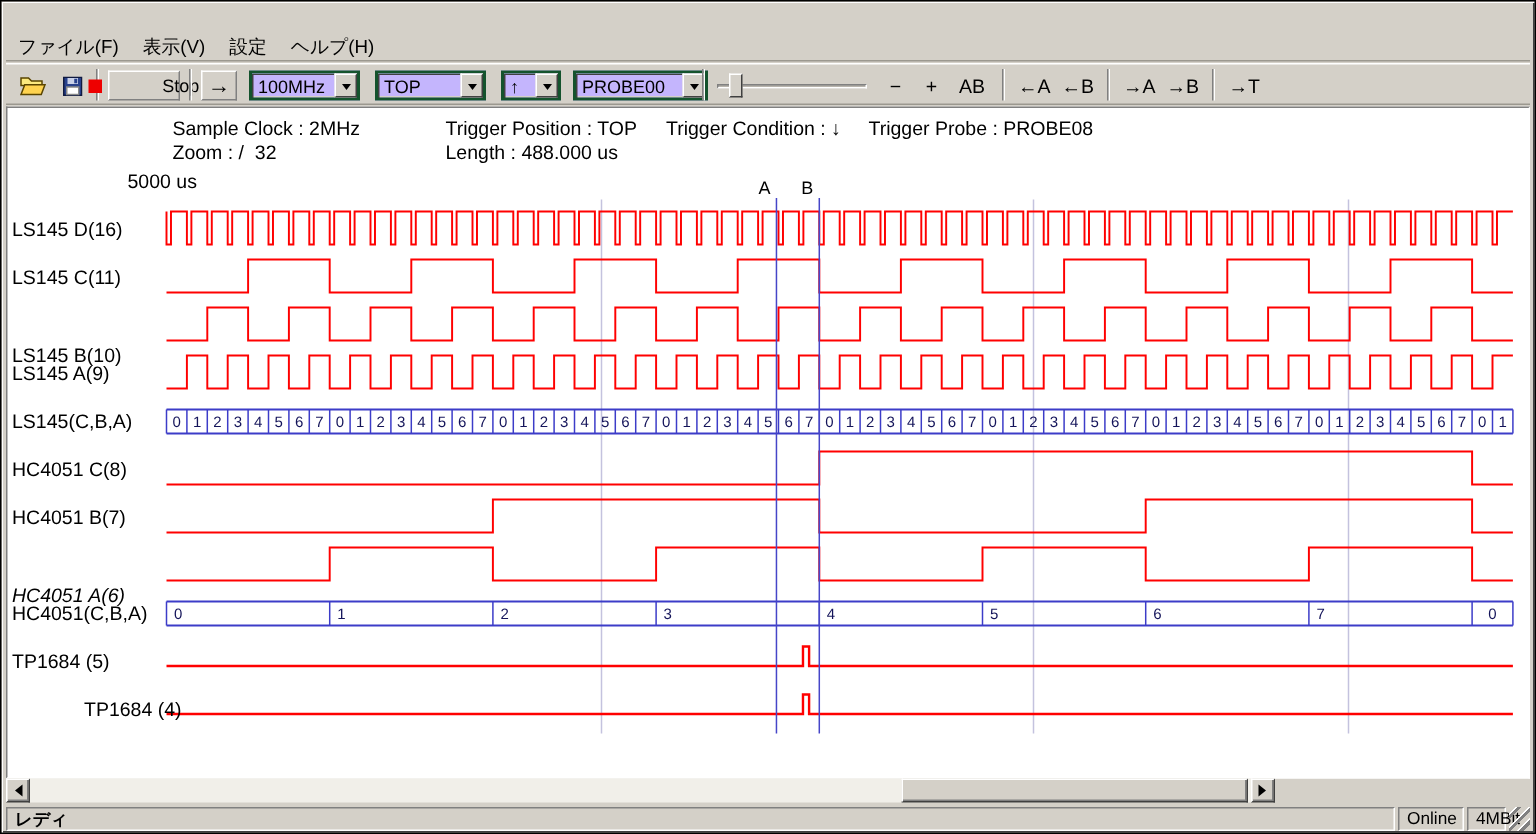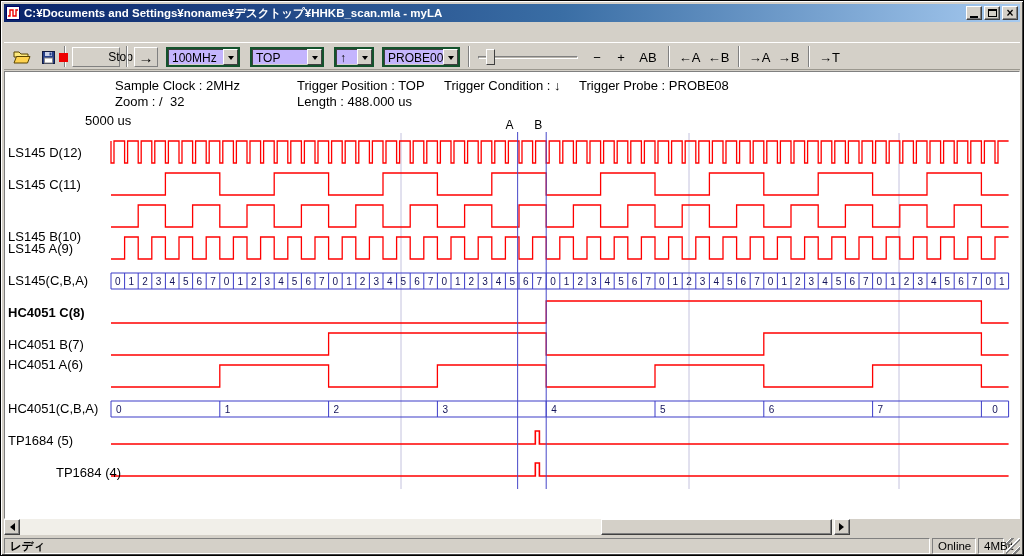--- a/index.html
+++ b/index.html
@@ -76,37 +76,27 @@
   .sb-online{width:44px;}
   .sb-mem{width:26px;}
   .sb-grip{width:14px;background:
      repeating-linear-gradient(135deg,transparent 0 3px,#fff 3px 4px,#808080 4px 6px);}
 </style>
 </head>
 <body>
 
 <div class="window">
 
-  <div class="titlebar">
-    <svg width="14" height="14" viewBox="0 0 14 14">
-      <rect x="0.5" y="0.5" width="13" height="13" fill="#ffffff" stroke="#000066"></rect>
-      <path d="M2 10 h2 v-6 h3 v6 h3 v-6 h2" fill="none" stroke="#ee0000" stroke-width="1.4"></path>
-    </svg>
-    <span class="title-text">C:¥Documents and Settings¥noname¥デスクトップ¥HHKB_scan.mla - myLA</span>
-    <span class="cap-btn">
-        <span class="glyph-min"></span>
-      </span>
-    <span class="cap-btn">
-        <span class="glyph-max"></span>
-      </span>
-    <span class="cap-btn">
-        <span class="glyph-close">×</span>
-      </span>
+
+  <div class="menubar">
+    <span class="menu-item">ファイル(F)</span>
+    <span class="menu-item">表示(V)</span>
+    <span class="menu-item">設定</span>
+    <span class="menu-item">ヘルプ(H)</span>
   </div>
-
 
   <div class="toolbar">
     <span class="tb-abs" style="left:6px;width:24px">
       <svg width="18" height="13" viewBox="0 0 18 13">
         <path d="M1 1 h5 l2 2 h7 v3 H1 z" fill="#fce97e" stroke="#5a4500"></path>
         <path d="M1 12 L3.5 5.5 h13.5 L14.5 12 z" fill="#ffd34f" stroke="#5a4500"></path>
       </svg>
     </span>
     <span class="tb-abs" style="left:32px;width:24px">
       <svg width="13" height="13" viewBox="0 0 13 13">
@@ -138,21 +128,21 @@
       <span class="combo-btn">
           <span class="down-tri"></span>
         </span>
     </span>
     <span class="combo" style="left:330px;width:40px">
       <span class="combo-val">↑</span>
       <span class="combo-btn">
           <span class="down-tri"></span>
         </span>
     </span>
-    <span class="combo" style="left:378px;width:78px">
+    <span class="combo" style="left:378px;width:90px">
       <span class="combo-val">PROBE00</span>
       <span class="combo-btn">
           <span class="down-tri"></span>
         </span>
     </span>
 
     <span class="tb-sep" style="left:464px"></span>
     <span class="slider" style="left:474px;width:100px">
       <span class="slider-track"></span>
       <span class="slider-thumb"></span>
@@ -371,28 +361,28 @@
     </svg>
 
   <div id="overlay">
     <span class="info" style="left:114px;top:77px">Sample Clock : 2MHz</span>
     <span class="info" style="left:296px;top:77px">Trigger Position : TOP</span>
     <span class="info" style="left:443px;top:77px">Trigger Condition : ↓</span>
     <span class="info" style="left:578px;top:77px">Trigger Probe : PROBE08</span>
     <span class="info" style="left:114px;top:93px">Zoom : /  32</span>
     <span class="info" style="left:296px;top:93px">Length : 488.000 us</span>
     <span class="info" style="left:84px;top:112px">5000 us</span>
-  <div class="ch-label" style="top: 144px;">LS145 D(12)</div>
+  <div class="ch-label" style="top: 144px;">LS145 D(16)</div>
       <div class="ch-label" style="top: 176px;">LS145 C(11)</div>
       <div class="ch-label" style="top: 208px; margin-top: 20px;">LS145 B(10)</div>
       <div class="ch-label" style="top: 240px;">LS145 A(9)</div>
       <div class="ch-label" style="top: 272px;">LS145(C,B,A)</div>
-      <div class="ch-label" style="top: 304px; font-weight: bold;">HC4051 C(8)</div>
+      <div class="ch-label" style="top: 304px;">HC4051 C(8)</div>
       <div class="ch-label" style="top: 336px;">HC4051 B(7)</div>
-      <div class="ch-label" style="top: 356px;">HC4051 A(6)</div>
+      <div class="ch-label" style="top: 388px; font-style: italic;">HC4051 A(6)</div>
       <div class="ch-label" style="top: 400px;">HC4051(C,B,A)</div>
       <div class="ch-label" style="top: 432px;">TP1684 (5)</div>
       <div class="ch-label" style="top: 464px; margin-left: 48px;">TP1684 (4)</div>
     </div>
 
   <div class="hscroll">
     <div class="scroll-btn">
         <span class="tri-left"></span>
       </div>
     <div class="scroll-track">

